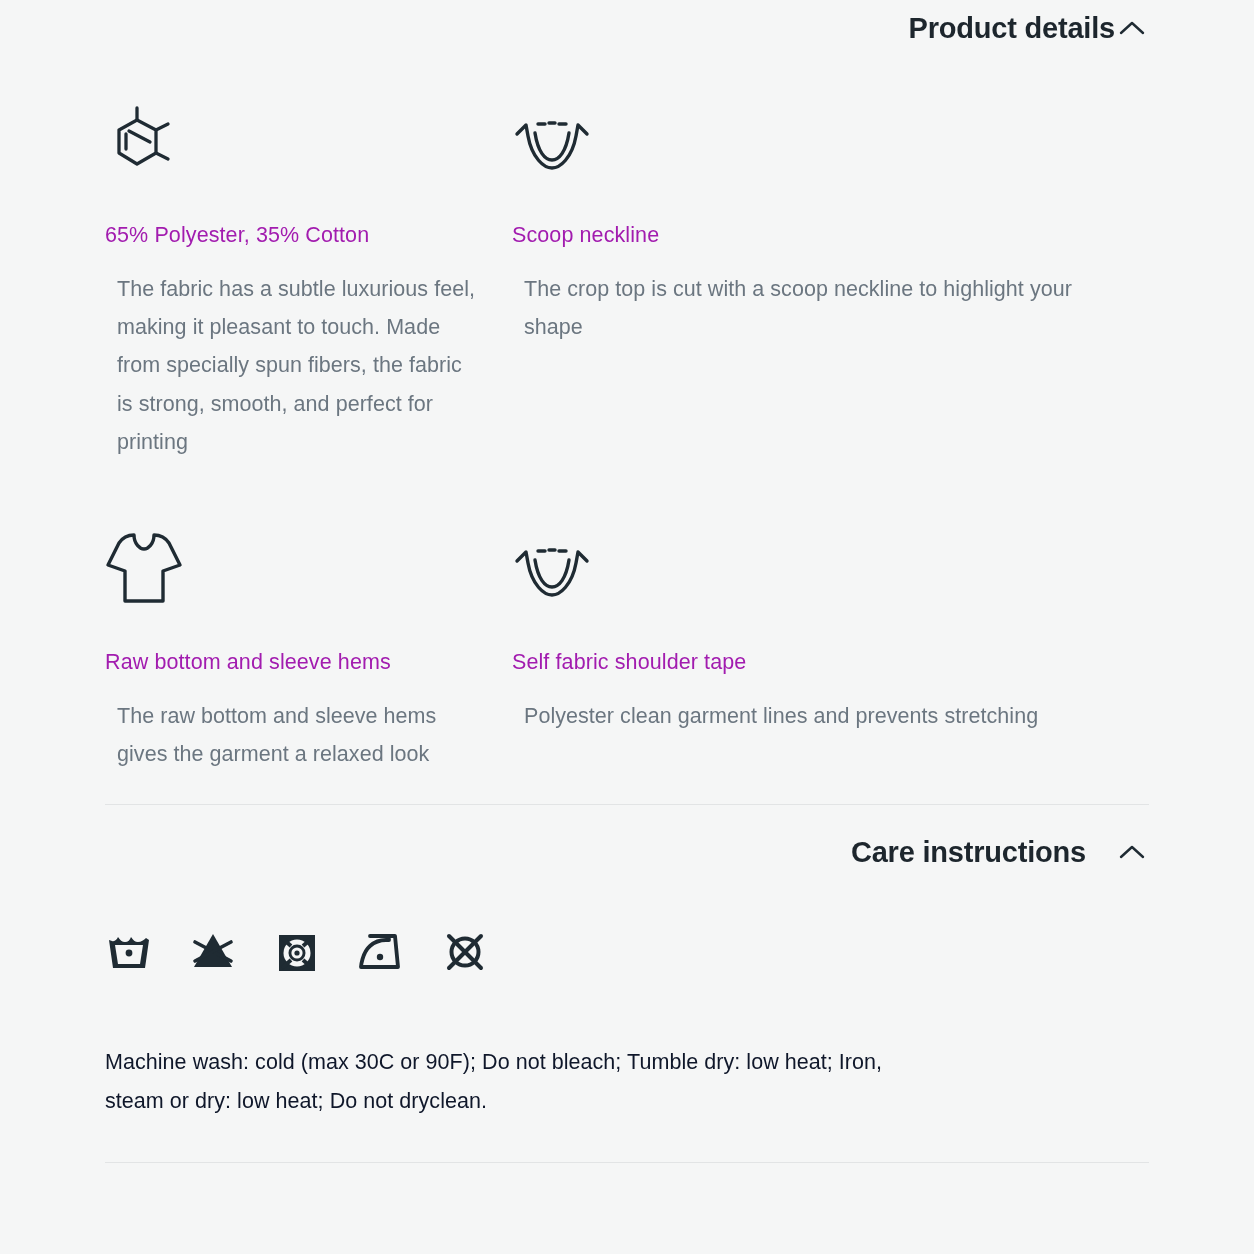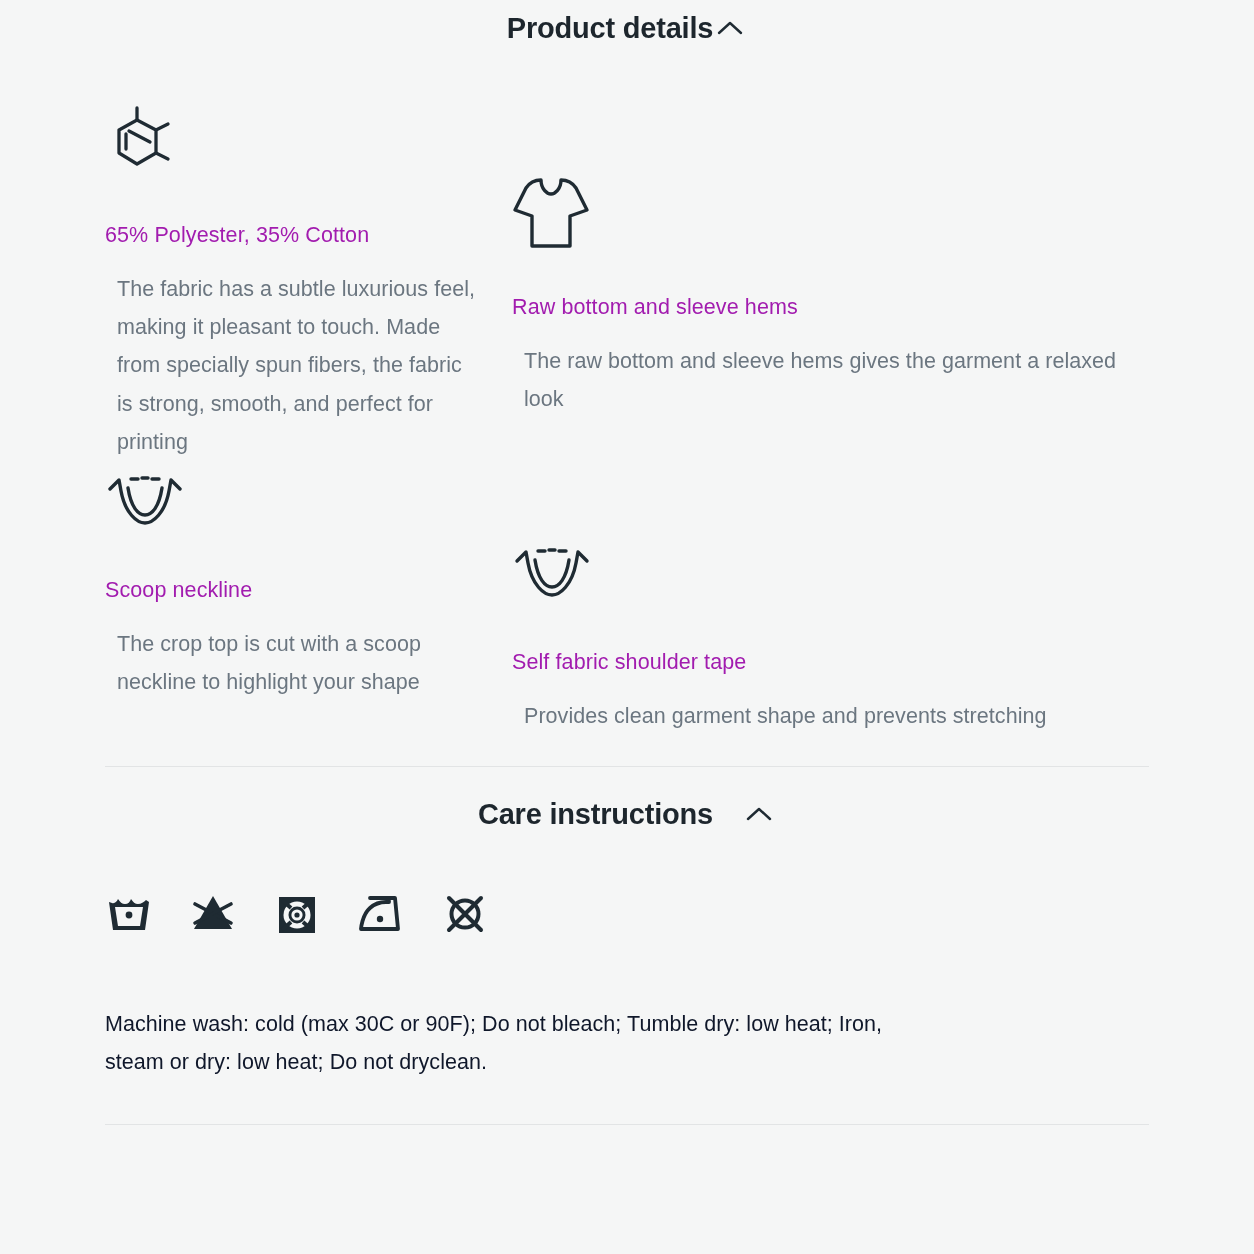--- a/index.html
+++ b/index.html
@@ -21,21 +21,21 @@
     width: 1254px;
     height: 1254px;
     box-sizing: border-box;
     padding: 0 105px;
   }
 
   
   .section-header {
     display: flex;
     align-items: center;
-    justify-content: center;
+    justify-content: flex-end;
     height: 56px;
     cursor: pointer;
   }
   .section-title {
     font-size: 29px;
     font-weight: bold;
     letter-spacing: -0.2px;
     color: #1d262d;
     line-height: 1;
   }
@@ -138,57 +138,57 @@
           <path d="M24 25 L45 36" stroke="#1f2b33" stroke-width="3.3" stroke-linecap="round"></path>
           <path d="M32 14 L32 2" stroke="#1f2b33" stroke-width="3.3" stroke-linecap="round"></path>
           <path d="M51 24 L63 18" stroke="#1f2b33" stroke-width="3.3" stroke-linecap="round"></path>
           <path d="M51 47 L63 53" stroke="#1f2b33" stroke-width="3.3" stroke-linecap="round"></path>
         </svg>
       </div>
       <div class="detail-title">65% Polyester, 35% Cotton</div>
       <div class="detail-desc">The fabric has a subtle luxurious feel, making it pleasant to touch. Made from specially spun fibers, the fabric is strong, smooth, and perfect for printing</div>
     </div>
 
-    <div class="detail-cell row2">
-      <div class="detail-icon">
-        <svg width="78" height="72" viewBox="0 0 78 72" fill="none" aria-hidden="true">
-          <path d="M3 32 L14 10 C18 4 24 2 29 2 C29 11 35 16 39 16 C43 16 49 11 49 2
-                   C54 2 60 4 64 10 L75 32 L58 38 L58 68 L20 68 L20 38 Z" stroke="#1f2b33" stroke-width="3.4" stroke-linecap="round" stroke-linejoin="round"></path>
-        </svg>
-      </div>
-      <div class="detail-title">Raw bottom and sleeve hems</div>
-      <div class="detail-desc">The raw bottom and sleeve hems gives the garment a relaxed look</div>
-    </div>
-
     <div class="detail-cell">
       <div class="detail-icon">
         <svg width="80" height="72" viewBox="0 0 80 72" fill="none" aria-hidden="true">
           <path d="M5 28 L14 19 L16 30 C20 52 32 62 40 62 C48 62 60 52 64 30 L66 19 L75 28" stroke="#1f2b33" stroke-width="3.4" stroke-linecap="round" stroke-linejoin="round"></path>
           <path d="M23 27 C26 46 33 54 40 54 C47 54 54 46 57 27" stroke="#1f2b33" stroke-width="3.4" stroke-linecap="round" stroke-linejoin="round"></path>
           <path d="M26 18 L33 18" stroke="#1f2b33" stroke-width="3.4" stroke-linecap="round"></path>
           <path d="M37 17 L43 17" stroke="#1f2b33" stroke-width="3.4" stroke-linecap="round"></path>
           <path d="M47 18 L54 18" stroke="#1f2b33" stroke-width="3.4" stroke-linecap="round"></path>
         </svg>
       </div>
       <div class="detail-title">Scoop neckline</div>
       <div class="detail-desc">The crop top is cut with a scoop neckline to highlight your shape</div>
     </div>
 
     <div class="detail-cell row2">
       <div class="detail-icon">
+        <svg width="78" height="72" viewBox="0 0 78 72" fill="none" aria-hidden="true">
+          <path d="M3 32 L14 10 C18 4 24 2 29 2 C29 11 35 16 39 16 C43 16 49 11 49 2
+                   C54 2 60 4 64 10 L75 32 L58 38 L58 68 L20 68 L20 38 Z" stroke="#1f2b33" stroke-width="3.4" stroke-linecap="round" stroke-linejoin="round"></path>
+        </svg>
+      </div>
+      <div class="detail-title">Raw bottom and sleeve hems</div>
+      <div class="detail-desc">The raw bottom and sleeve hems gives the garment a relaxed look</div>
+    </div>
+
+    <div class="detail-cell row2">
+      <div class="detail-icon">
         <svg width="80" height="72" viewBox="0 0 80 72" fill="none" aria-hidden="true">
           <path d="M5 28 L14 19 L16 30 C20 52 32 62 40 62 C48 62 60 52 64 30 L66 19 L75 28" stroke="#1f2b33" stroke-width="3.4" stroke-linecap="round" stroke-linejoin="round"></path>
           <path d="M23 27 C26 46 33 54 40 54 C47 54 54 46 57 27" stroke="#1f2b33" stroke-width="3.4" stroke-linecap="round" stroke-linejoin="round"></path>
           <path d="M26 18 L33 18" stroke="#1f2b33" stroke-width="3.4" stroke-linecap="round"></path>
           <path d="M37 17 L43 17" stroke="#1f2b33" stroke-width="3.4" stroke-linecap="round"></path>
           <path d="M47 18 L54 18" stroke="#1f2b33" stroke-width="3.4" stroke-linecap="round"></path>
         </svg>
       </div>
       <div class="detail-title">Self fabric shoulder tape</div>
-      <div class="detail-desc">Provides clean garment shape and prevents stretching</div>
+      <div class="detail-desc">Polyester clean garment lines and prevents stretching</div>
     </div>
 
   </div>
 
   <div class="divider top-care"></div>
 
   <div class="section-header care-header">
     <div class="section-title">Care instructions</div>
     <div class="chevron">
       <svg width="26" height="16" viewBox="0 0 26 16" fill="none" aria-hidden="true">

